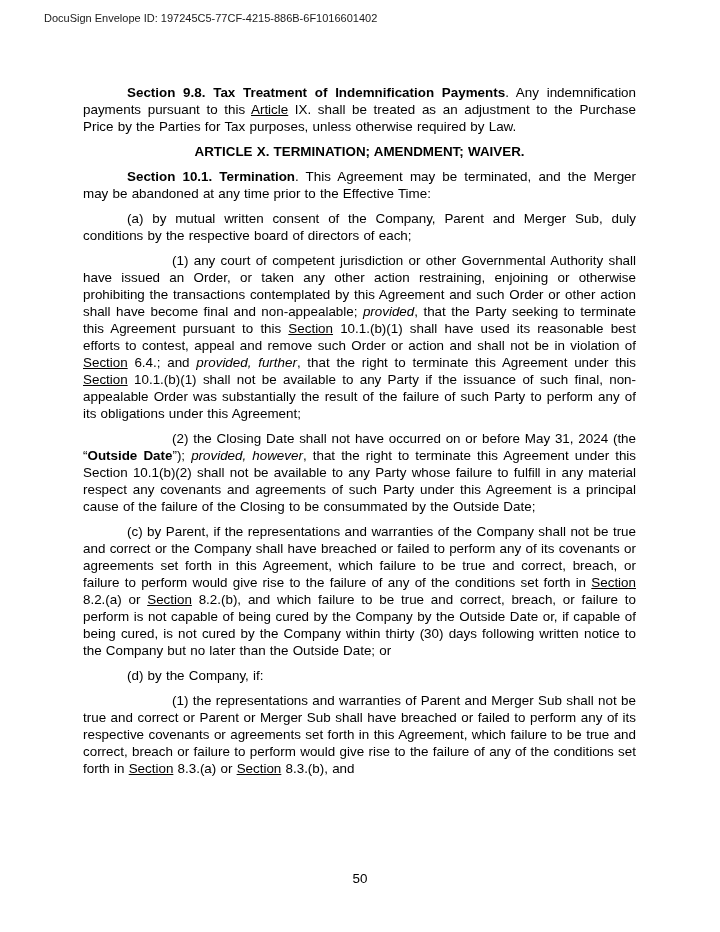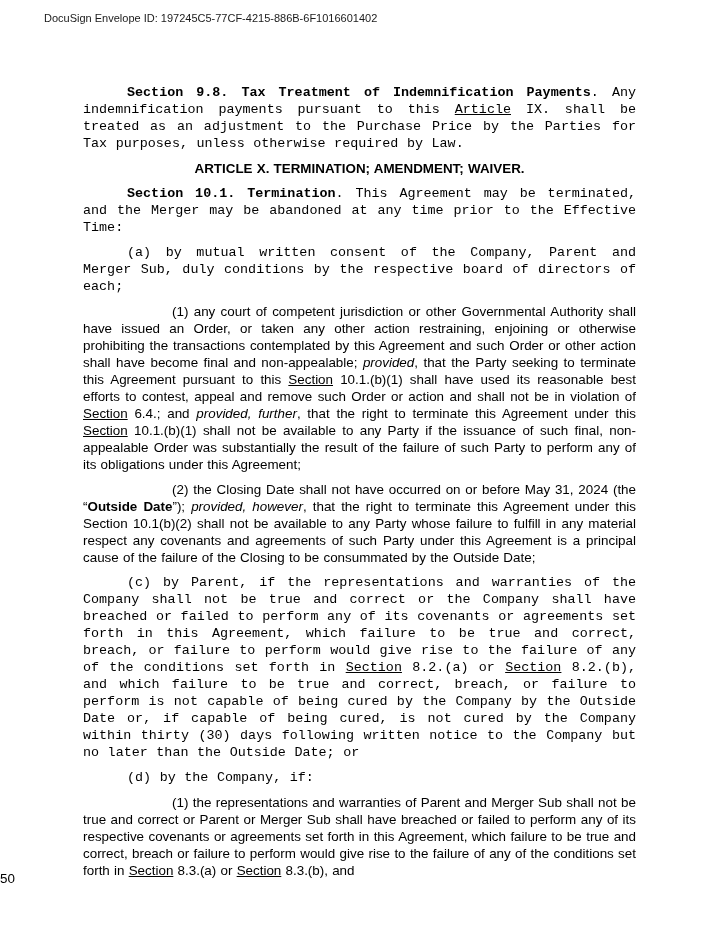--- a/index.html
+++ b/index.html
@@ -34,30 +34,31 @@
     margin: 0 0 8px 0;
     font-size: 13.4px;
     line-height: 17px;
     text-align: justify;
     word-spacing: 0.5px;
   }
   p.para.center {
     text-align: center;
     text-indent: 0;
   }
-  p.para.indent-1 { text-indent: 44px; font-family: Liberation Mono, monospace; }
+  p.para.indent-1 { text-indent: 44px; }
   p.para.indent-2 { text-indent: 89px; }
   .b { font-weight: bold; }
   .i { font-style: italic; }
   .u { text-decoration: underline; }
   .page-number {
     position: absolute;
     top: 870px;
     left: 0;
     width: 720px;
+    text-align: center;
     font-size: 13.4px;
     line-height: 17px;
   }
 </style>
 </head>
 <body>
 
 <div class="envelope-id">DocuSign Envelope ID: 197245C5-77CF-4215-886B-6F1016601402</div>
 
 <div class="doc-content">

